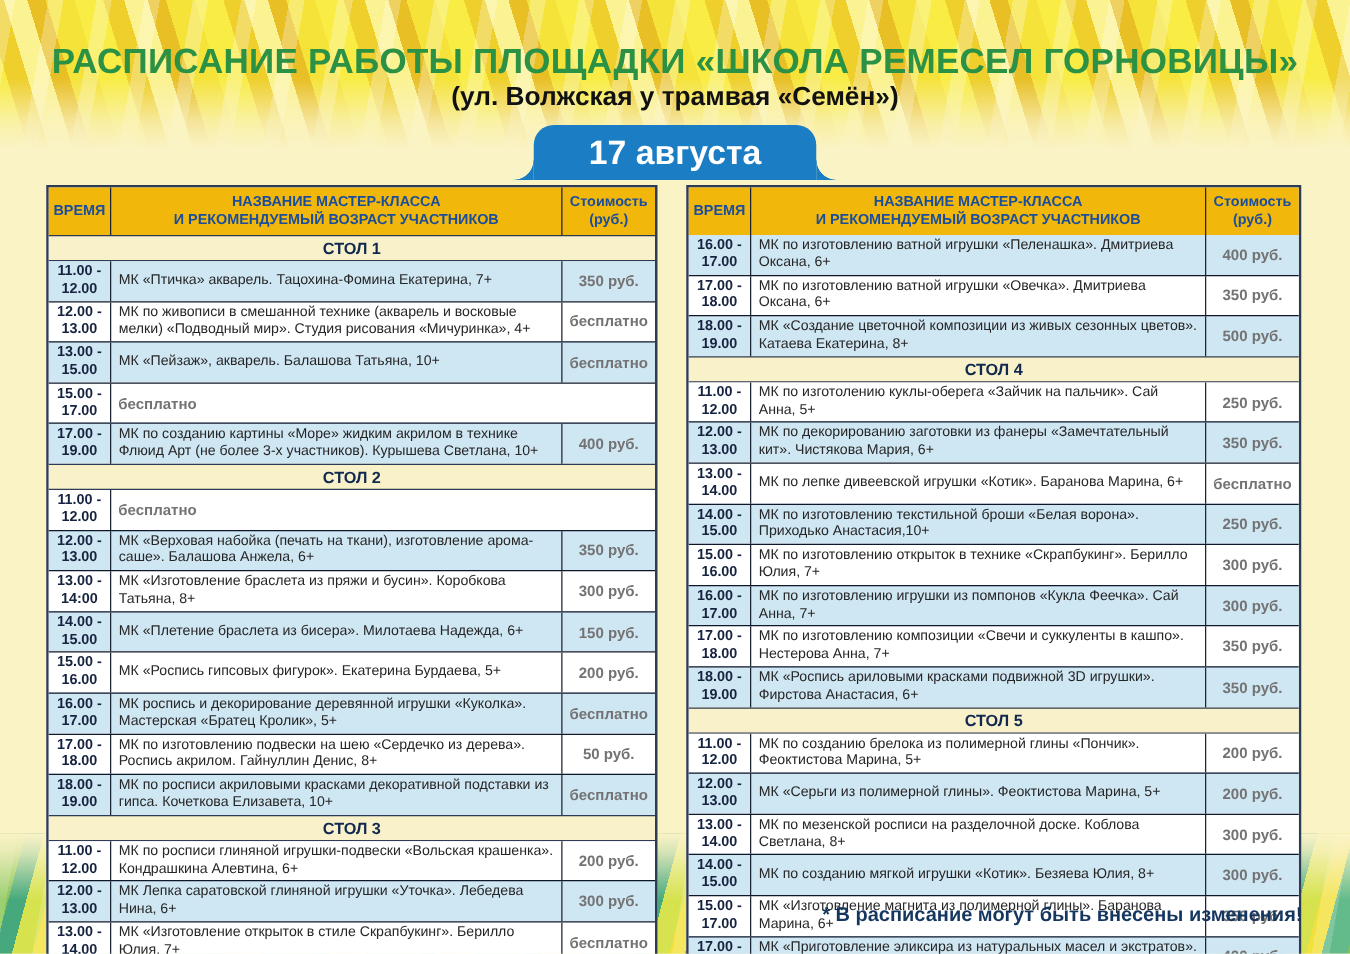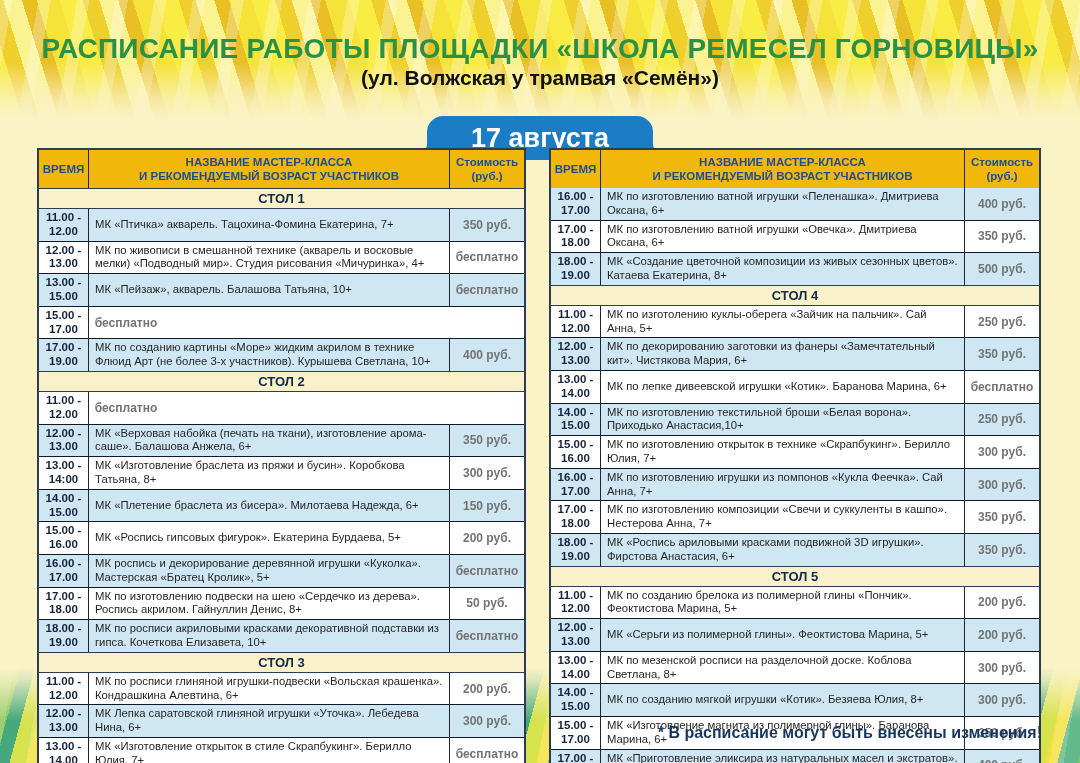--- a/index.html
+++ b/index.html
@@ -28,21 +28,21 @@
   .page-title {
     position:absolute; top:33px; left:0; right:0;
     text-align:center; font-weight:bold; font-size:28px; letter-spacing:.2px;
     color:#2b9144; z-index:3;
   }
   .page-subtitle {
     position:absolute; top:66px; left:0; right:0;
     text-align:center; font-weight:bold; font-size:21px; color:#111; z-index:3;
   }
   .date-badge {
-    position:absolute; top:116px; left:50%; transform:translateX(-50%);
+    position:absolute; top:100px; left:50%; transform:translateX(-50%);
     width:226px; height:44px; line-height:44px;
     background:#1b7ec5; color:#fff; font-weight:bold; font-size:27px;
     text-align:center; border-radius:16px 16px 0 0; z-index:2;
   }
   .date-badge::before, .date-badge::after { content:''; position:absolute; bottom:0; width:16px; height:16px; }
   .date-badge::before { left:-16px; background:radial-gradient(circle at 0 0, rgba(0,0,0,0) 15.5px, #1b7ec5 16px); }
   .date-badge::after  { right:-16px; background:radial-gradient(circle at 100% 0, rgba(0,0,0,0) 15.5px, #1b7ec5 16px); }
   
   .sched-table {
     position:absolute; top:148px; z-index:2;

